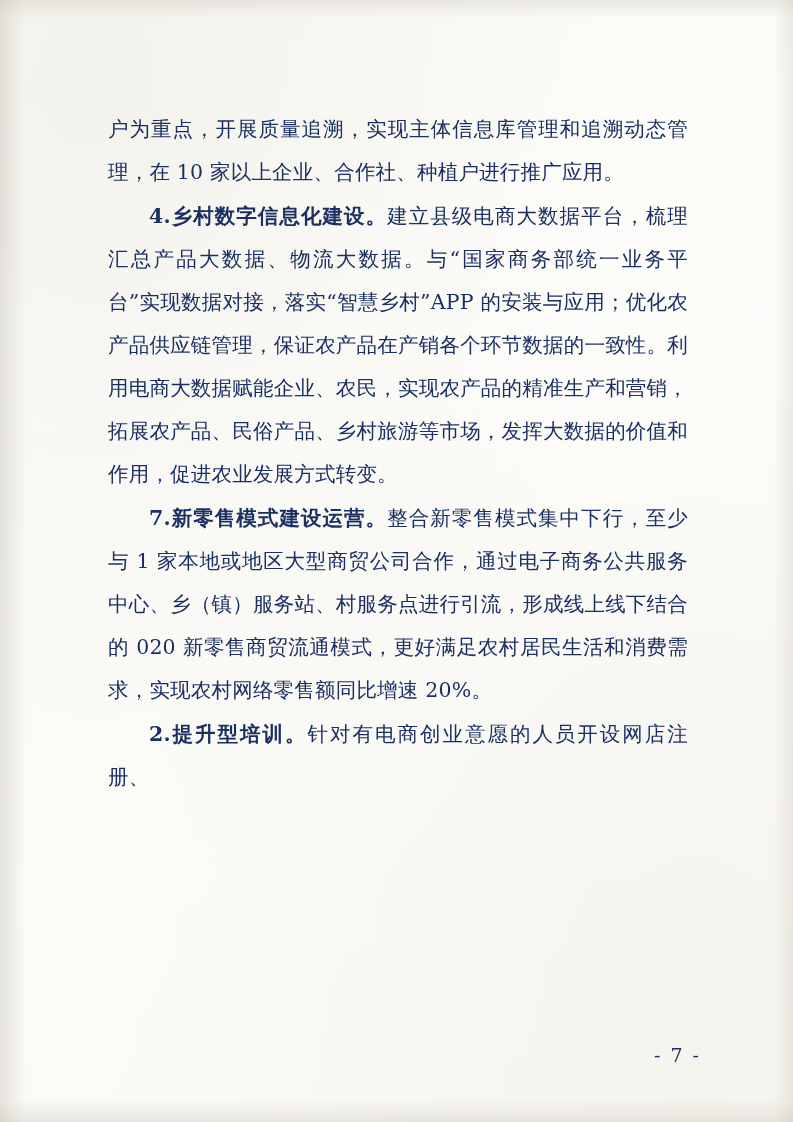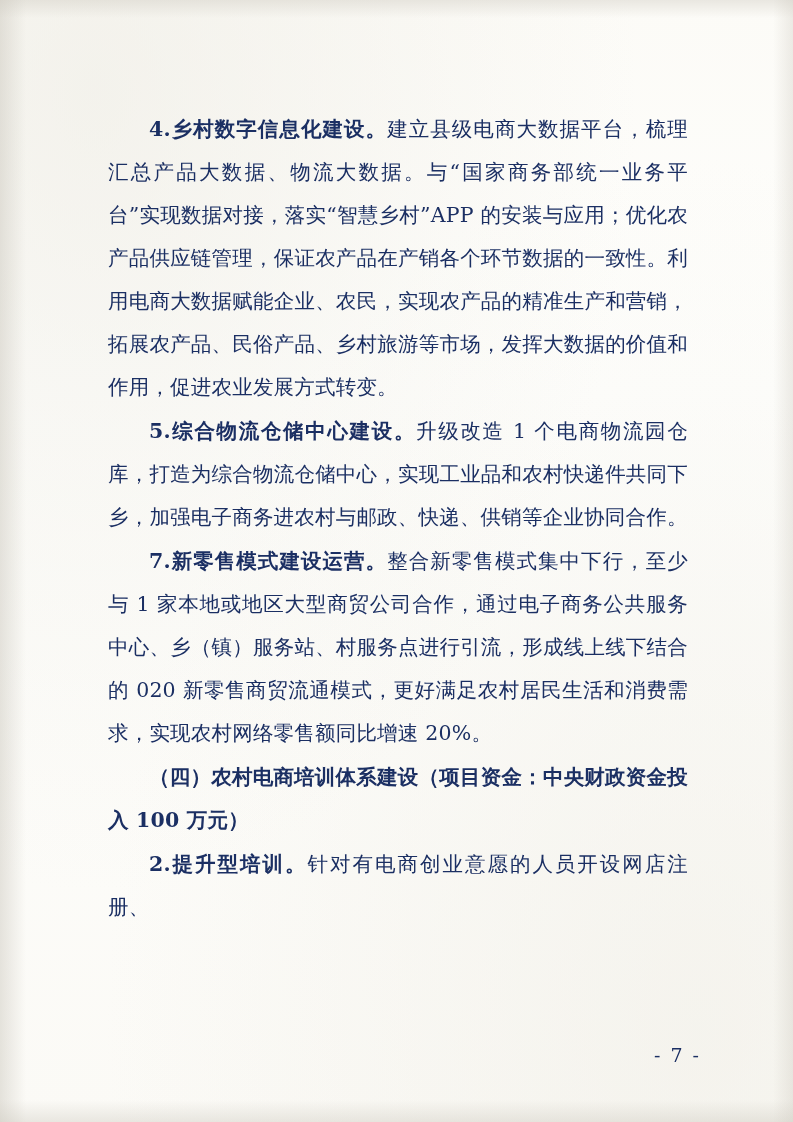--- a/index.html
+++ b/index.html
@@ -110,36 +110,33 @@
 <body>
 
 <div class="page">
   <div class="edge-shadow-left"></div>
   <div class="edge-shadow-top"></div>
   <div class="edge-shadow-bottom"></div>
   <div class="edge-shadow-right"></div>
 
   <div class="content">
 
+    <p>
+      <span>户为重点，开展质量追溯，实现主体信息库管理和追溯动态管理，在 10 家以上企业、合作社、种植户进行推广应用。</span>
+    </p>
 
     <p class="indent">
       <span class="bold">4.乡村数字信息化建设。</span><span>建立县级电商大数据平台，梳理汇总产品大数据、物流大数据。与“国家商务部统一业务平台”实现数据对接，落实“智慧乡村”APP 的安装与应用；优化农产品供应链管理，保证农产品在产销各个环节数据的一致性。利用电商大数据赋能企业、农民，实现农产品的精准生产和营销，拓展农产品、民俗产品、乡村旅游等市场，发挥大数据的价值和作用，促进农业发展方式转变。</span>
     </p>
 
-    <p class="indent">
-      <span class="bold">5.综合物流仓储中心建设。</span><span>升级改造 1 个电商物流园仓库，打造为综合物流仓储中心，实现工业品和农村快递件共同下乡，加强电子商务进农村与邮政、快递、供销等企业协同合作。</span>
-    </p>
 
     <p class="indent">
       <span class="bold">7.新零售模式建设运营。</span><span>整合新零售模式集中下行，至少与 1 家本地或地区大型商贸公司合作，通过电子商务公共服务中心、乡（镇）服务站、村服务点进行引流，形成线上线下结合的 020 新零售商贸流通模式，更好满足农村居民生活和消费需求，实现农村网络零售额同比增速 20%。</span>
     </p>
 
-    <p class="indent">
-      <span class="bold">（四）农村电商培训体系建设（项目资金：中央财政资金投入 100 万元）</span><span></span>
-    </p>
 
 
     <p class="indent">
       <span class="bold">2.提升型培训。</span><span>针对有电商创业意愿的人员开设网店注册、</span>
     </p>
 
   </div>
 
   <div class="page-number">- 7 -</div>
 </div>

